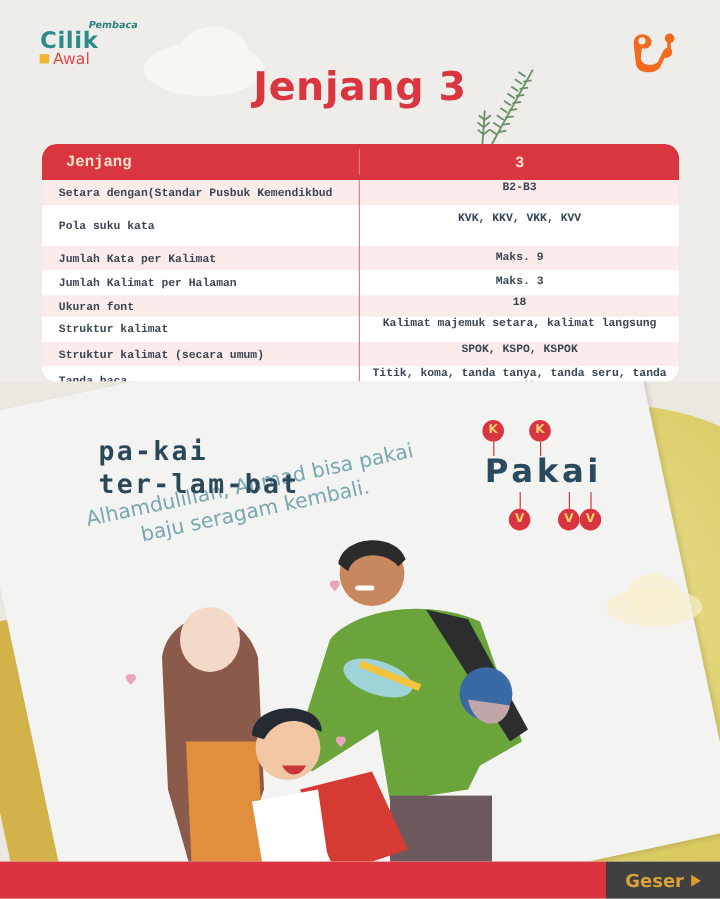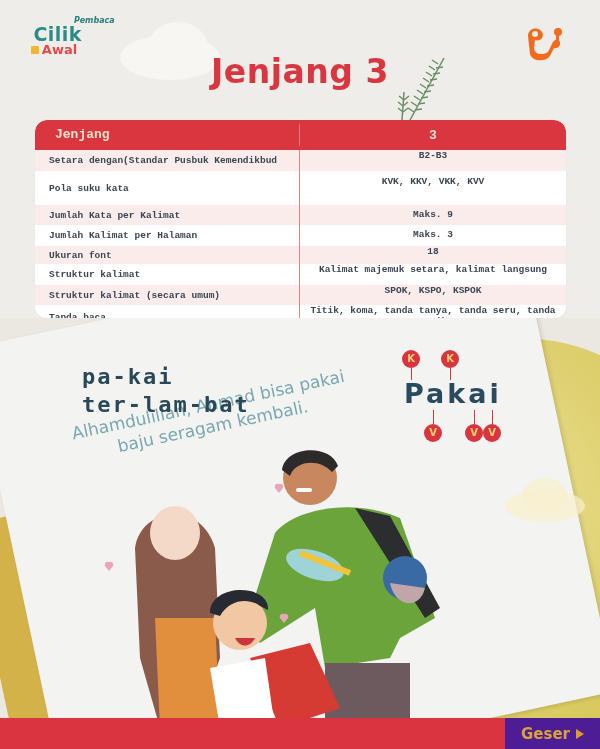--- a/index.html
+++ b/index.html
@@ -8,21 +8,21 @@
     background: #efedea;
     font-family: "DejaVu Sans", sans-serif;
   }
   .top-area { position: absolute; left: 0; top: 0; width: 600px; height: 335px; background: #efedea; }
   .cloud { position: absolute; background: #f7f6f3; border-radius: 50%; }
 
   
   .logo-left { position: absolute; left: 26px; top: 16px; width: 56px; text-align: center; }
   .logo-left .l1 { font-size: 8px; font-weight: bold; color: #2a7f79; display:block; line-height: 9px; font-style: italic; margin-left: 48px;}
   .logo-left .l2 { font-size: 19px; font-weight: bold; color: #2a8c85; display:block; line-height: 18px; letter-spacing: 0.5px; text-align: right;}
-  .logo-left .l3 { font-size: 13px; font-weight: bold; color: #e24a4a; display:block; line-height: 14px; }
+  .logo-left .l3 { font-size: 13px; font-weight: normal; color: #e24a4a; display:block; line-height: 14px; }
   .logo-left .l3 .sq { display: inline-block; width: 8px; height: 8px; background: #f2b534; margin-right: 3px; vertical-align: 0px; border-radius: 1px;}
   .logo-right { position: absolute; left: 522px; top: 22px; width: 44px; height: 40px; }
 
   .title {
     position: absolute; left: 0; width: 600px; top: 52px; text-align: center;
     font-family: "DejaVu Sans", sans-serif; font-weight: bold; font-size: 33px; color: #d93640;
     letter-spacing: 0.5px;
   }
   .sprig { position: absolute; left: 392px; top: 52px; width: 60px; height: 68px; }
 
@@ -70,21 +70,21 @@
   }
   .stem { position: absolute; width: 1px; background: #d9343f; }
   .soft-cloud { position: absolute; background: rgba(248,240,205,0.7); border-radius: 50%; }
 
   
   .illus { position: absolute; }
 
   
   .footer-bar { position: absolute; left: 0; top: 718px; width: 505px; height: 31px; background: #d9343f; }
   .geser-btn {
-    position: absolute; left: 505px; top: 718px; width: 95px; height: 31px; background: #4c1d95;
+    position: absolute; left: 505px; top: 718px; width: 95px; height: 31px; background: #404040;
     color: #d9a23a; font-weight: bold; font-size: 15px; display: flex; align-items: center; justify-content: center; gap: 6px;
     cursor: pointer;
   }
   .geser-btn .tri { width: 0; height: 0; border-left: 8px solid #e09a2a; border-top: 5px solid transparent; border-bottom: 5px solid transparent; }
 </style>
 </head>
 <body>
 
 <div class="top-area">
   <div class="cloud" style="left:120px;top:35px;width:100px;height:45px;"></div>

